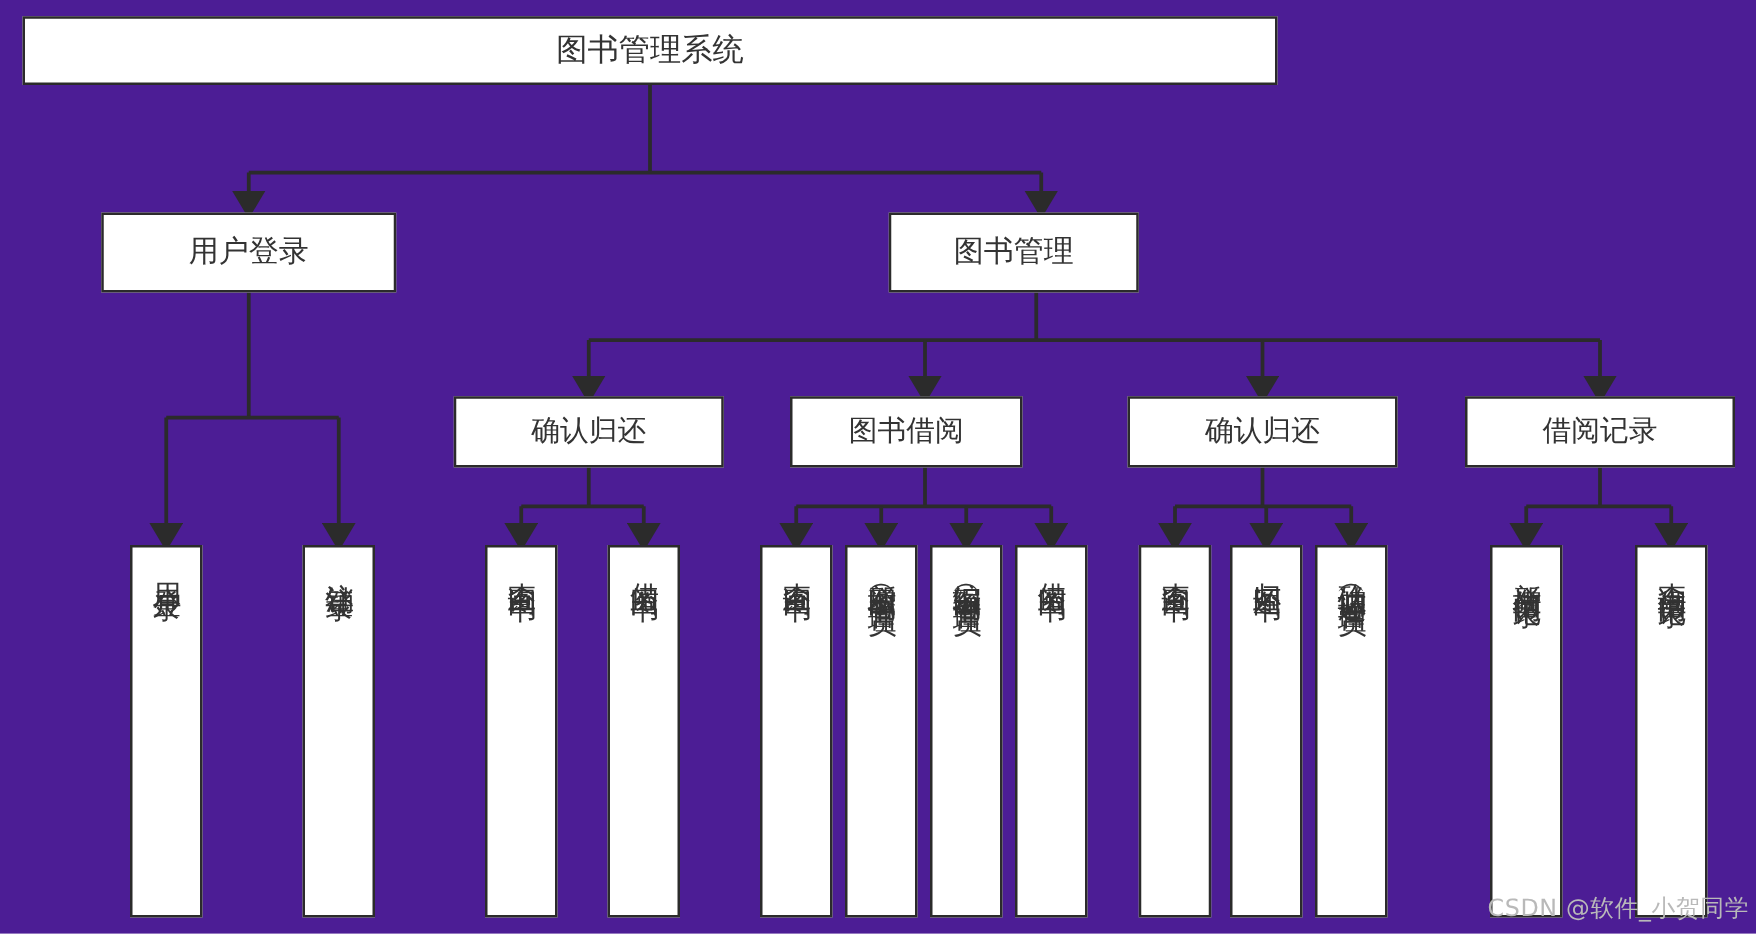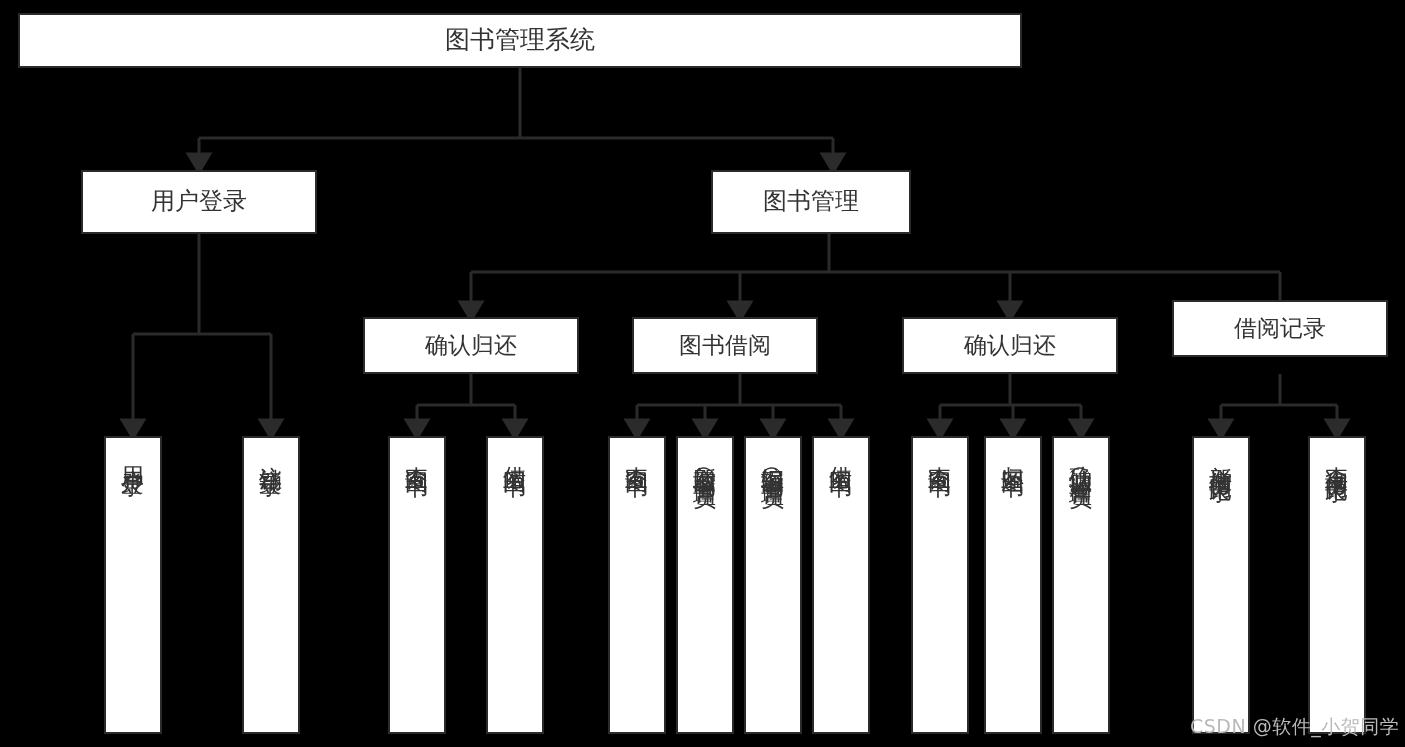--- a/index.html
+++ b/index.html
@@ -7,21 +7,21 @@
     padding: 0;
     background: #ffffff;
   }
   body {
     font-family: "DejaVu Sans", "Liberation Sans", sans-serif;
   }
   #canvas {
     position: relative;
     width: 1405px;
     height: 747px;
-    background: #000000;
+    background: #4c1d95;
     overflow: hidden;
   }
   svg.edges {
     position: absolute;
     left: 0;
     top: 0;
     width: 1405px;
     height: 747px;
     pointer-events: none;
   }
@@ -137,21 +137,21 @@
 
   <div class="node level-3" style="left:363px; top:317px; width:216px; height:57px;">
     <span class="node-label">确认归还</span>
   </div>
   <div class="node level-3" style="left:632px; top:317px; width:186px; height:57px;">
     <span class="node-label">图书借阅</span>
   </div>
   <div class="node level-3" style="left:902px; top:317px; width:216px; height:57px;">
     <span class="node-label">确认归还</span>
   </div>
-  <div class="node level-3" style="left:1172px; top:300px; width:216px; height:57px;">
+  <div class="node level-3" style="left:1172px; top:317px; width:216px; height:57px;">
     <span class="node-label">借阅记录</span>
   </div>
 
   <div class="node leaf" style="left:104px; top:436px; width:58px; height:298px;">
     <span class="node-label">用户登录</span>
   </div>
   <div class="node leaf" style="left:242px; top:436px; width:58px; height:298px;">
     <span class="node-label">注销登录</span>
   </div>
   <div class="node leaf" style="left:388px; top:436px; width:58px; height:298px;">

